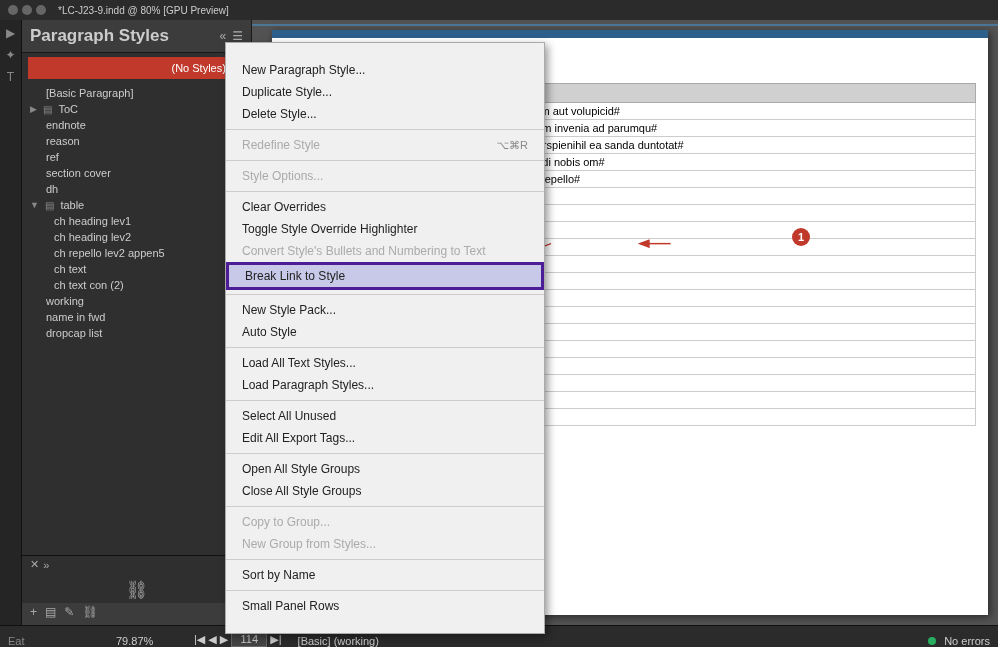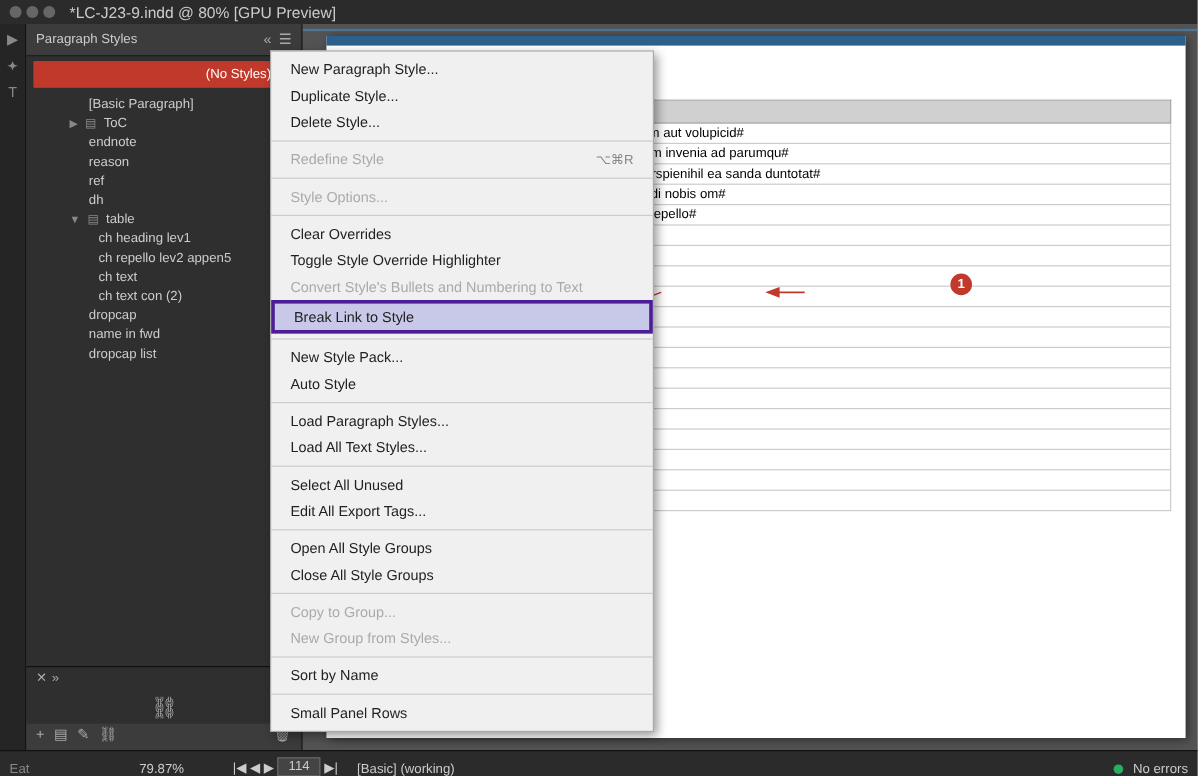--- a/index.html
+++ b/index.html
@@ -10,21 +10,21 @@
       width: 998px;
       height: 647px;
       overflow: hidden;
       position: relative;
     }
 
     
     .title-bar {
       background: #2b2b2b;
       color: #ccc;
-      font-size: 13px;
+      font-size: 10px;
       padding: 2px 8px;
       display: flex;
       align-items: center;
       height: 20px;
       gap: 6px;
     }
     .title-bar-controls {
       display: flex;
       gap: 4px;
       margin-right: 6px;
@@ -56,22 +56,22 @@
     .panel-header {
       background: #3c3c3c;
       padding: 6px 8px;
       display: flex;
       align-items: center;
       justify-content: space-between;
       border-bottom: 1px solid #1a1a1a;
     }
     .panel-title {
       color: #ccc;
-      font-size: 11px;
-      font-weight: normal;
+      font-size: 17px;
+      font-weight: bold;
       text-align: center;
     }
     .panel-header-icons {
       display: flex;
       gap: 6px;
       align-items: center;
       color: #aaa;
       font-size: 12px;
     }
 
@@ -106,21 +106,20 @@
     .style-list::-webkit-scrollbar-thumb { background: #555; }
 
     .style-item {
       padding: 2px 8px 2px 16px;
       color: #ccc;
       cursor: pointer;
       font-size: 11px;
       display: flex;
       align-items: center;
       gap: 4px;
-      margin-left: 28px;
     }
     .style-item.has-children { padding-left: 8px; }
     .style-item .arrow { color: #888; font-size: 9px; margin-right: 2px; }
     .style-item .folder-icon { color: #888; font-size: 10px; margin-right: 2px; }
 
     .style-item.indent1 { padding-left: 24px; }
     .style-item.indent2 { padding-left: 32px; align-items: flex-end; }
 
     .panel-footer {
       display: flex;
@@ -140,21 +139,21 @@
     
     .context-menu {
       position: absolute;
       left: 225px;
       top: 42px;
       width: 320px;
       background: #f0f0f0;
       border: 1px solid #aaa;
       box-shadow: 3px 3px 8px rgba(0,0,0,0.4);
       z-index: 100;
-      padding: 4px 0;
+      padding: 16px 0;
     }
     .menu-item {
       padding: 4px 16px;
       font-size: 12px;
       color: #222;
       cursor: pointer;
       display: flex;
       justify-content: space-between;
       align-items: center;
     }
@@ -385,41 +384,47 @@
       <div class="style-item indent1">
         <span>endnote</span>
       </div>
       <div class="style-item indent1">
         <span>reason</span>
       </div>
       <div class="style-item indent1">
         <span>ref</span>
       </div>
       <div class="style-item indent1">
+        <span>section cover</span>
+      </div>
+      <div class="style-item indent1">
         <span>dh</span>
       </div>
       <div class="style-item has-children">
         <span class="arrow">▼</span>
         <span class="folder-icon">▤</span>
         <span>table</span>
       </div>
       <div class="style-item indent2">
         <span>ch heading lev1</span>
       </div>
       <div class="style-item indent2">
+        <span>ch heading lev2</span>
+      </div>
+      <div class="style-item indent2">
         <span>ch repello lev2 appen5</span>
       </div>
       <div class="style-item indent2">
         <span>ch text</span>
       </div>
       <div class="style-item indent2">
         <span>ch text con (2)</span>
       </div>
       <div class="style-item indent1">
-        <span>dropcap</span>
+        <span>working</span>
       </div>
       <div class="style-item indent1">
         <span>name in fwd</span>
       </div>
       <div class="style-item indent1">
         <span>dropcap list</span>
       </div>
     </div>
 
     <div class="panel-footer">
@@ -475,24 +480,24 @@
     </div>
     <div class="menu-separator"></div>
     <div class="menu-item">
       <span>New Style Pack...</span>
     </div>
     <div class="menu-item">
       <span>Auto Style</span>
     </div>
     <div class="menu-separator"></div>
     <div class="menu-item">
+      <span>Load All Text Styles...</span>
+    </div>
+    <div class="menu-item">
       <span>Load Paragraph Styles...</span>
-    </div>
-    <div class="menu-item">
-      <span>Load All Text Styles...</span>
     </div>
     <div class="menu-separator"></div>
     <div class="menu-item">
       <span>Select All Unused</span>
     </div>
     <div class="menu-item">
       <span>Edit All Export Tags...</span>
     </div>
     <div class="menu-separator"></div>
     <div class="menu-item">

